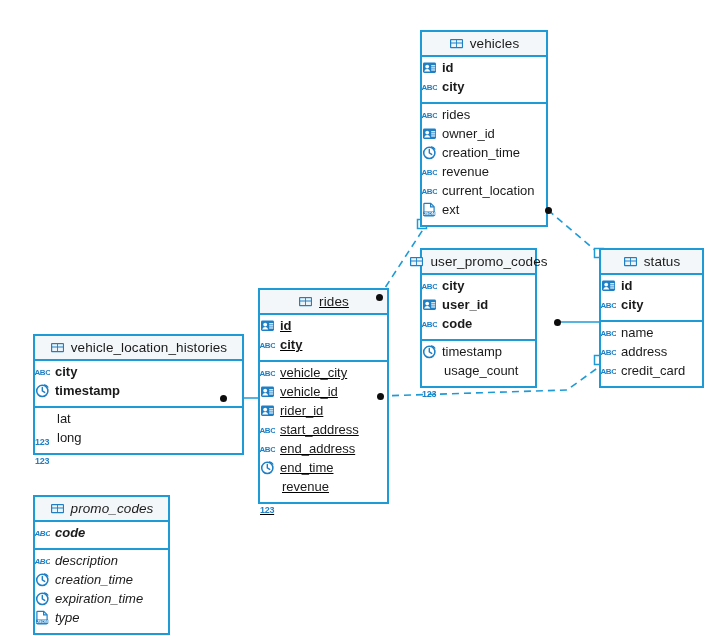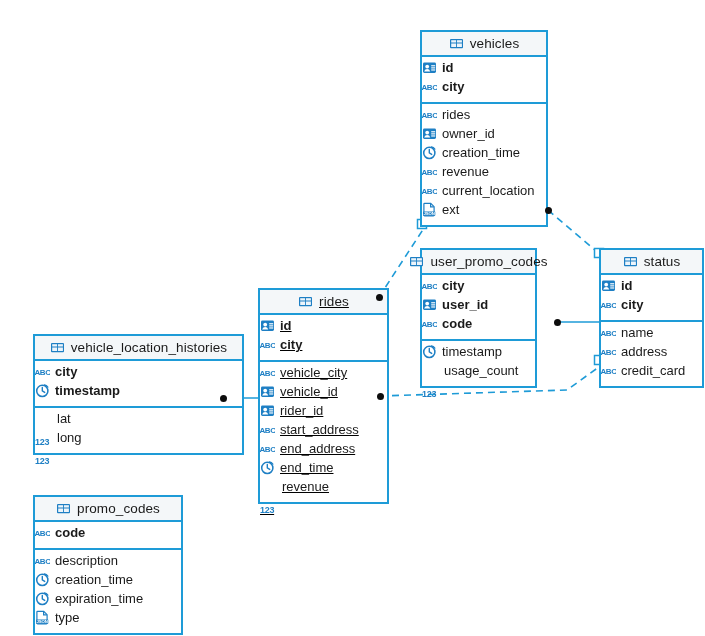--- a/index.html
+++ b/index.html
@@ -469,21 +469,21 @@
         <div class="field">
           <span class="ico-num">123</span>
           <span class="fname">lat</span>
         </div>
         <div class="field">
           <span class="ico-num">123</span>
           <span class="fname">long</span>
         </div>
       </div>
     </div>
-    <div class="entity" style="left: 26px; top: 495px; width: 150px;">
+    <div class="entity" style="left: 26px; top: 495px; width: 137px; font-style: italic;">
       <div class="ent-header">
         <span class="ico">
           <svg width="15" height="15" viewBox="0 0 15 15">
             <rect x="1" y="3" width="13" height="9.2" rx="1" fill="#1e7fc4"></rect>
             <rect x="2.2" y="4.2" width="4.9" height="2.3" fill="#ffffff" opacity=".92"></rect>
             <rect x="8" y="4.2" width="4.9" height="2.3" fill="#ffffff" opacity=".92"></rect>
             <rect x="2.2" y="7.5" width="4.9" height="3.5" fill="#ffffff" opacity=".92"></rect>
             <rect x="8" y="7.5" width="4.9" height="3.5" fill="#ffffff" opacity=".92"></rect>
           </svg>
         </span>

